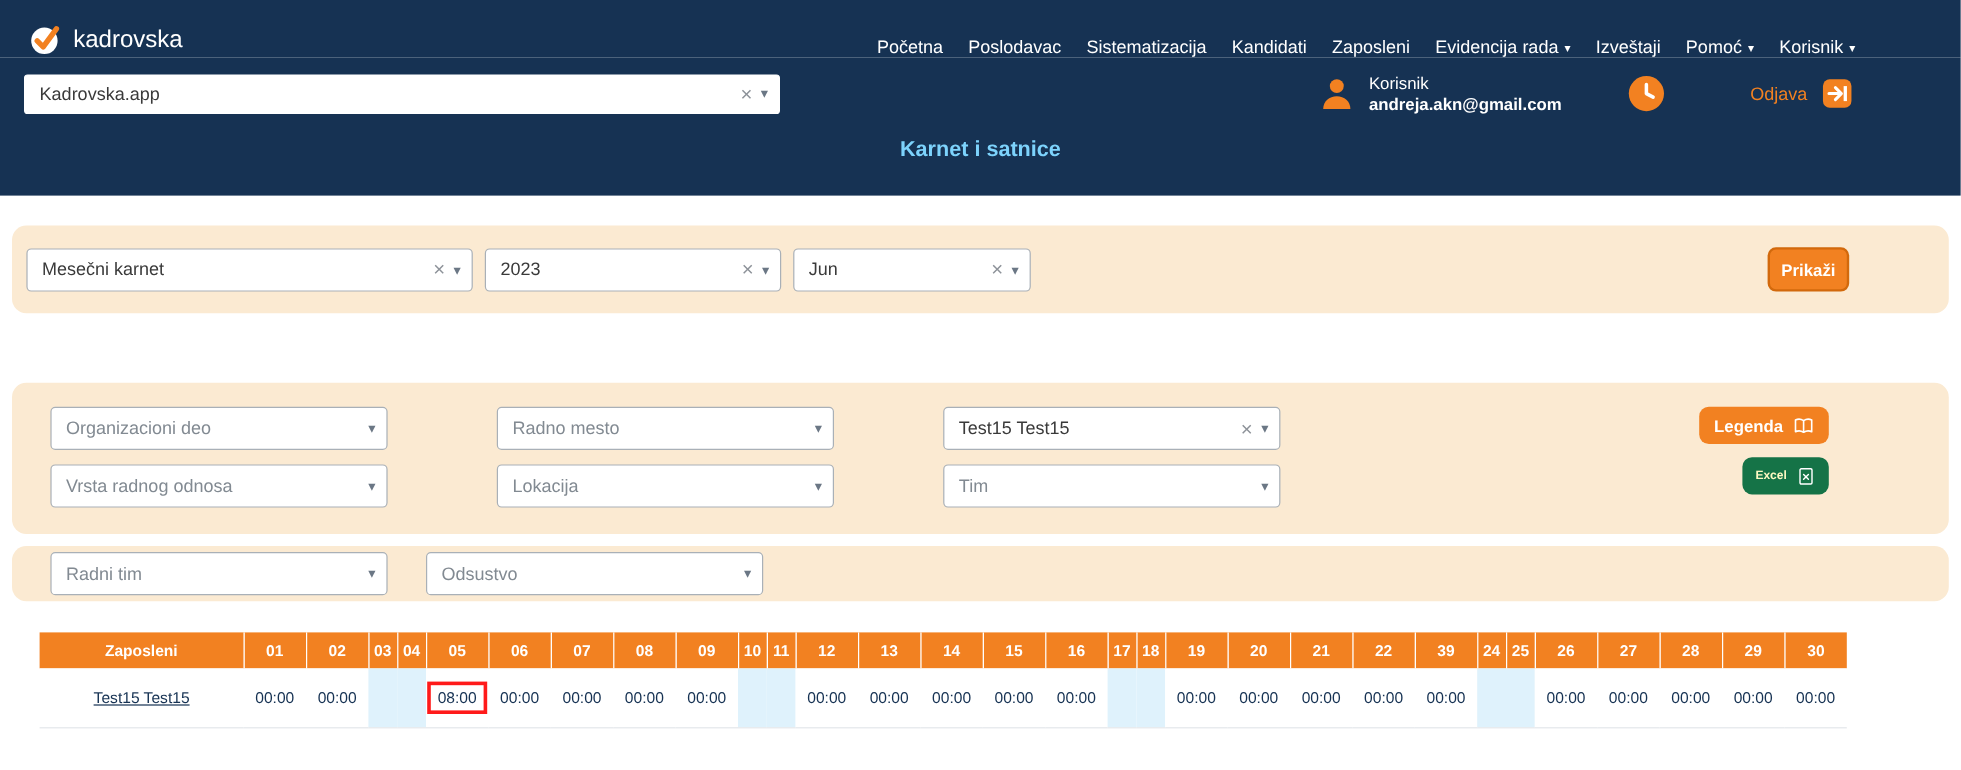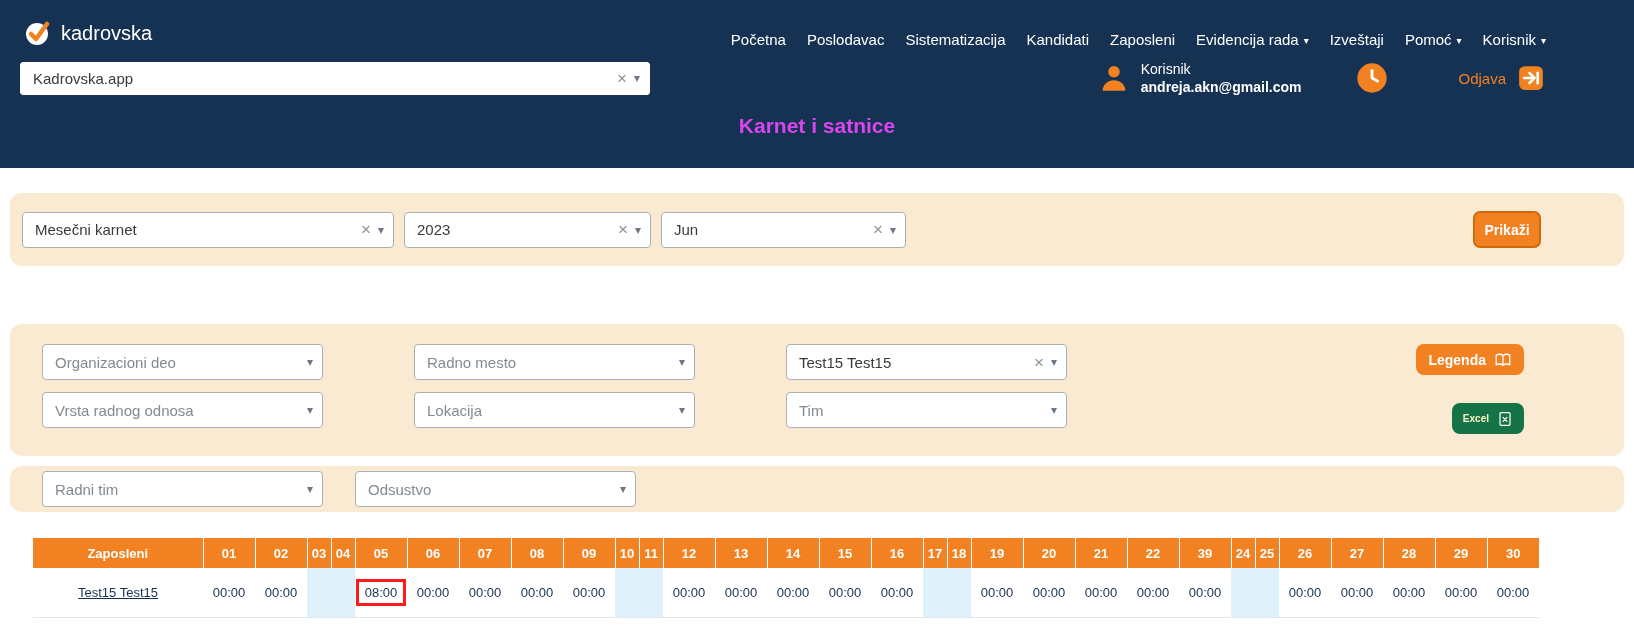--- a/index.html
+++ b/index.html
@@ -23,40 +23,40 @@
   
   .subheader{background:var(--navy);padding-bottom:16px}
   .sub-row{display:flex;align-items:center;padding:12px 88px 0 20px}
   .info{display:flex;align-items:center;gap:10px;color:#fff}
   .info-label{font-size:14px;line-height:1.3}
   .info-value{font-size:14px;font-weight:bold;line-height:1.3}
   .user-info{margin-left:auto}
   .time-info{margin-left:55px}
   .logout{margin-left:70px;display:flex;align-items:center;gap:10px;cursor:pointer}
   .logout-label{color:var(--orange);font-size:15px}
-  .page-title{text-align:center;color:#d946ef;font-size:21px;font-weight:bold;margin-top:18px}
+  .page-title{text-align:center;color:#7dd3fc;font-size:18px;font-weight:bold;margin-top:18px}
 
   
   .select{background:#fff;border:1px solid #a9b0b7;border-radius:4px;display:flex;
           align-items:center;height:36px;padding:0 9px 0 12px;font-size:15px;color:#3a3a3a;
           cursor:pointer}
   .select-text{white-space:nowrap;overflow:hidden;text-overflow:ellipsis}
   .select-text.placeholder{color:#828a92}
   .select-icons{margin-left:auto;display:flex;align-items:center;gap:7px;color:#6b7785}
   .clear{color:#8d9299;font-size:17px;line-height:1;cursor:pointer}
   .caret{font-size:12px;line-height:1}
   .app-select{width:630px;height:33px;border:1px solid #fff;border-radius:3px}
 
   
   .panel{background:var(--cream);border-radius:12px;margin:0 10px}
   .panel1{margin-top:25px;padding:18px 83px 18px 12px;display:flex;align-items:center;gap:10px}
-  .w372{width:372px}.w247{width:247px}.w245{width:245px}.w345{width:281px}
+  .w372{width:372px}.w247{width:247px}.w245{width:198px}.w345{width:281px}
   .panel2{margin-top:58px;padding:20px 100px 22px 32px;display:flex;align-items:flex-start}
   .grid2{display:grid;grid-template-columns:345px 345px 345px;column-gap:27px;row-gap:12px}
-  .panel2-buttons{margin-left:auto;display:flex;flex-direction:column;gap:28px;align-items:flex-end}
+  .panel2-buttons{margin-left:auto;display:flex;flex-direction:column;gap:11px;align-items:flex-end}
   .panel3{margin-top:10px;padding:5px 100px 5px 32px;display:flex;gap:32px;align-items:center}
 
   
   .btn{font-family:inherit;cursor:pointer;display:flex;align-items:center;justify-content:center}
   .btn-prikazi{margin-left:auto;width:68px;height:37px;background:var(--orange);
                border:2px solid var(--orange-dark);border-radius:7px;color:#fff;
                font-weight:bold;font-size:14px}
   .btn-legenda{height:31px;padding:0 12px;background:var(--orange);border:none;border-radius:8px;
                color:#fff;font-weight:bold;font-size:14px;gap:8px}
   .btn-excel{height:31px;padding:0 11px;background:var(--excel-green);border:none;border-radius:8px;

